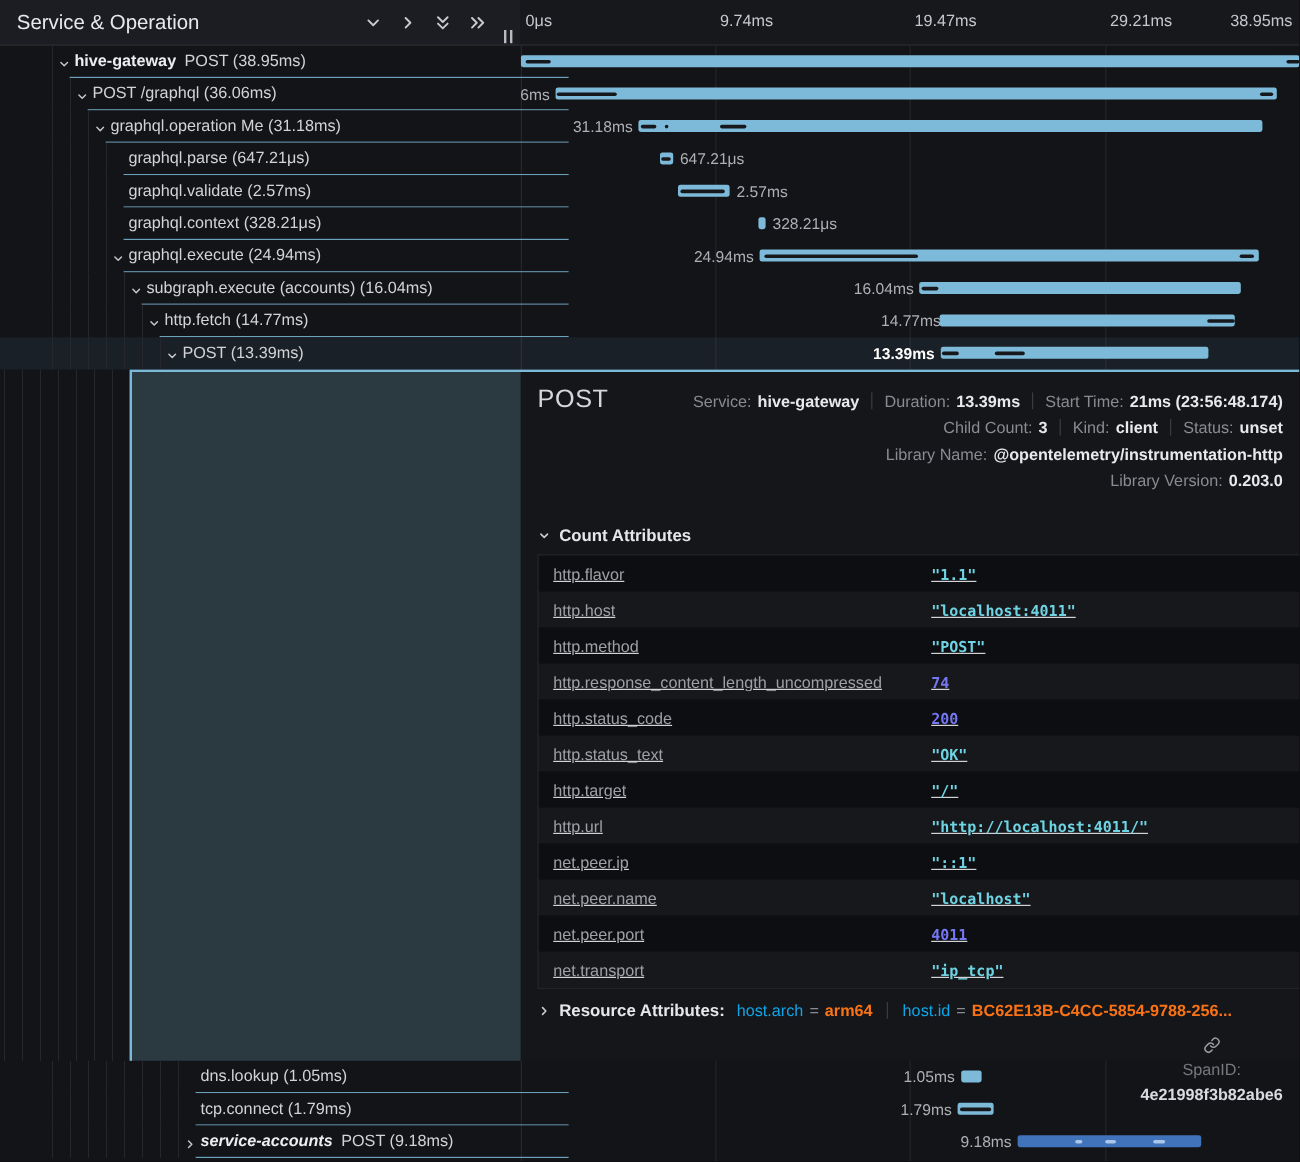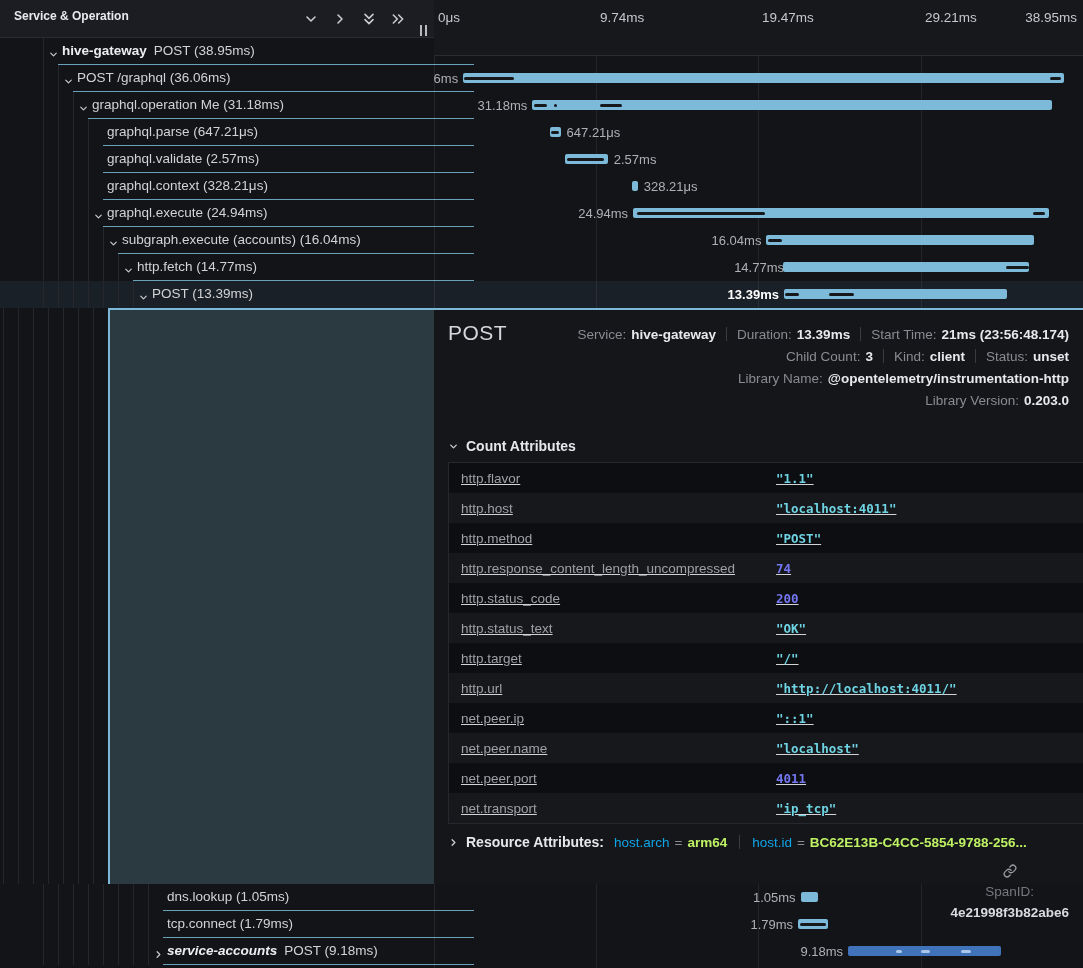--- a/index.html
+++ b/index.html
@@ -5,23 +5,23 @@
   html,body{margin:0;padding:0;background:#0c0d10;}
   #app{position:relative;width:1083px;height:968px;background:#131418;overflow:hidden;
        font-family:"Liberation Sans",sans-serif;color:#d2d3d7;}
   
   .gridline{position:absolute;top:0;bottom:0;width:1px;background:#232428;z-index:1;}
   .divider-line{position:absolute;top:0;bottom:0;left:434px;width:1px;background:#26272c;z-index:1;}
   
   .header{position:absolute;top:0;left:0;height:38px;width:1083px;z-index:6;}
   .header-left{position:absolute;left:0;top:0;width:434px;height:38px;background:#1c1d22;
                border-bottom:1px solid #2b2c31;box-sizing:border-box;}
-  .header-right{position:absolute;left:434px;top:0;width:649px;height:56px;background:#17181c;
+  .header-right{position:absolute;left:434px;top:0;width:649px;height:38px;background:#17181c;
                 border-bottom:1px solid #2b2c31;box-sizing:border-box;}
-  .pane-title{position:absolute;left:14px;top:9px;font-size:12px;font-weight:bold;color:#e8e9ee;}
+  .pane-title{position:absolute;left:14px;top:9px;font-size:17px;font-weight:normal;color:#e8e9ee;}
   .header-icons{position:absolute;left:303px;top:11px;display:flex;gap:13px;align-items:center;}
   .hicon{width:16px;height:16px;display:block;cursor:pointer;}
   .hicon svg{display:block;}
   .drag-handle{position:absolute;left:420px;top:25px;display:flex;gap:3px;cursor:col-resize;}
   .drag-handle i{display:block;width:2px;height:11px;background:#b9bac0;}
   .tick{position:absolute;top:10px;font-size:13.5px;color:#c6c7cd;white-space:nowrap;}
   .tick-0{left:4px;} .tick-1{left:166px;} .tick-2{left:328px;} .tick-3{left:491px;}
   .tick-4{right:6px;}
   
   .rows{position:absolute;left:0;width:1083px;z-index:3;}
@@ -62,21 +62,21 @@
   .attr-row{display:flex;align-items:center;height:30px;box-sizing:border-box;}
   .attr-row:nth-child(odd){background:#0d0e11;}
   .attr-row:nth-child(even){background:#17181b;}
   .attr-key{flex:0 0 315px;padding-left:12px;font-size:13.5px;color:#9fa0a6;
             white-space:nowrap;overflow:hidden;}
   .attr-val{flex:1;font-family:"DejaVu Sans Mono",monospace;font-size:12.5px;font-weight:bold;white-space:nowrap;}
   .attr-val.str{color:#6ed3e2;} .attr-val.num{color:#7577f2;}
   .copy-btn{flex:0 0 34px;display:flex;justify-content:center;cursor:pointer;}
   .resource-line{position:absolute;left:14px;top:524px;display:flex;align-items:center;font-size:13.5px;}
   .resource-line .txt{font-size:14px;font-weight:bold;color:#e6e7eb;margin:0 10px 0 7px;}
-  .res-key{color:#0ea5e9;} .res-eq{color:#8a8b92;margin:0 5px;} .res-val{color:#bef264;font-weight:bold;}
+  .res-key{color:#0ea5e9;} .res-eq{color:#8a8b92;margin:0 5px;} .res-val{color:#f97316;font-weight:bold;}
   .res-sep{width:1px;height:14px;background:#3b3c42;margin:0 12px;}
   .spanid-line{position:absolute;right:14px;top:554px;display:flex;align-items:center;gap:6px;font-size:13.5px;flex-direction:column;}
   .spanid-label{color:#77787e;}
   .spanid-value{color:#dadbe0;font-weight:bold;}
 </style>
 </head>
 <body>
 
 <div id="app">
 

